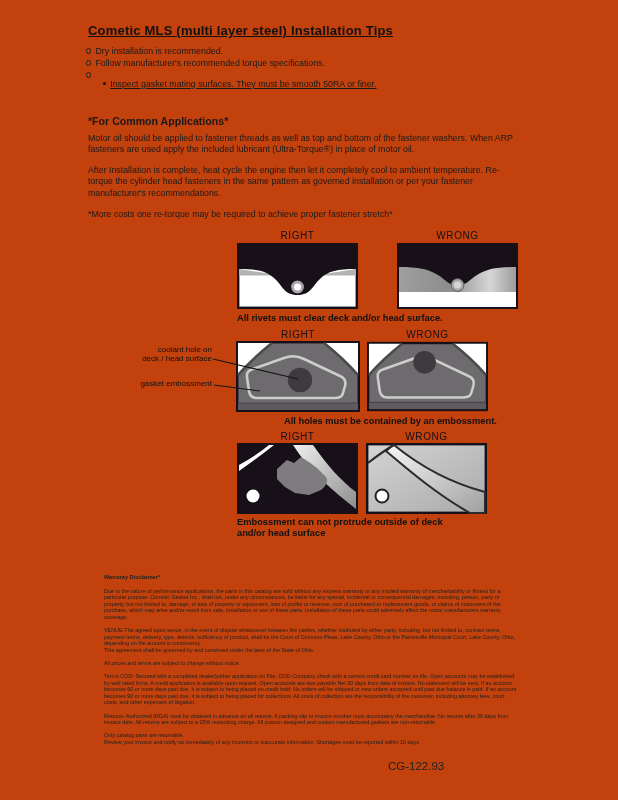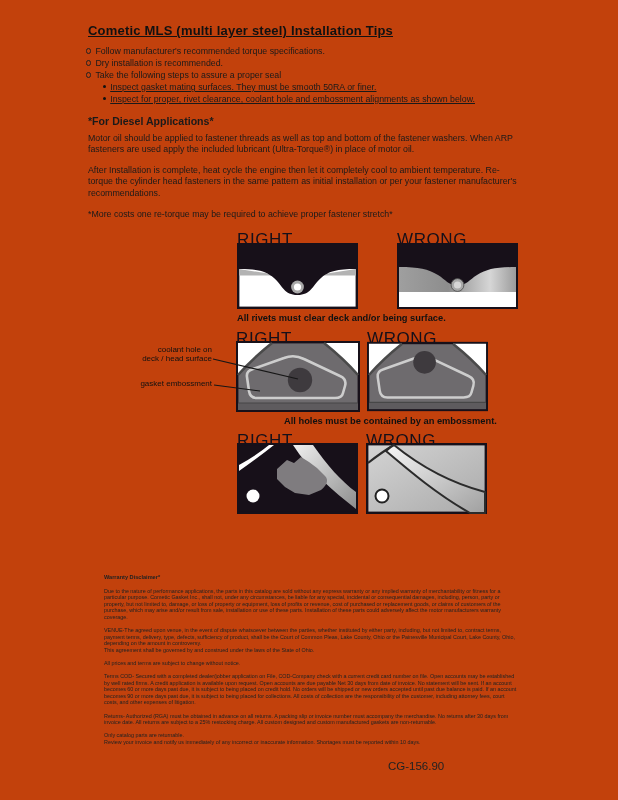--- a/index.html
+++ b/index.html
@@ -19,21 +19,21 @@
   .b-sub .mark-f{flex:0 0 auto;width:3.2px;height:3.2px;background:#111;border-radius:50%;
                  margin:3.8px 4px 0 0;}
 
   
   .diesel{position:absolute;left:88px;top:116px;width:436px;font-size:8.8px;line-height:11.6px;}
   .diesel-h{font-size:10.6px;font-weight:bold;margin:0 0 5px 0;}
   .diesel p{margin:0 4px 9px 0;}
 
   
   .figs{position:absolute;left:0;top:228px;width:618px;height:330px;}
-  .fig-h{position:absolute;font-size:17px;letter-spacing:.6px;text-align:left;color:#15101a;}
+  .fig-h{position:absolute;font-size:10px;letter-spacing:.6px;text-align:center;color:#15101a;}
   .fig-panel{position:absolute;}
   .fig-cap{position:absolute;font-size:9.3px;font-weight:bold;color:#111;white-space:pre-line;line-height:10.5px;}
   .fig-lab{position:absolute;font-size:8px;line-height:9px;text-align:right;width:100px;
            white-space:pre-line;color:#111;}
   .leader{position:absolute;left:0;top:0;pointer-events:none;}
 
   
   .legal{position:absolute;left:104px;top:574px;width:414px;font-size:5.4px;line-height:6.6px;color:#222;}
   .legal-h{font-weight:bold;margin:0 0 7px 0;font-size:5.6px;}
   .legal p{margin:0 0 6.5px 0;white-space:pre-line;}
@@ -43,44 +43,39 @@
 </head>
 <body>
 
 <div class="page">
 
   <div class="doc-title">Cometic MLS (multi layer steel) Installation Tips</div>
 
   <div class="tips">
     <div class="b-row">
       <span class="mark-o"></span>
-      <span>Follow manufacturer's recommended torque specifications.</span>
+      <span>Dry installation is recommended.</span>
     </div>
     <div class="b-row">
       <span class="mark-o"></span>
-      <span>Dry installation is recommended.</span>
+      <span>Follow manufacturer's recommended torque specifications.</span>
     </div>
     <div class="b-row">
       <span class="mark-o"></span>
-      <span>Take the following steps to assure a proper seal</span>
     </div>
     <div class="b-row b-sub">
       <span class="mark-f"></span>
       <span>Inspect gasket mating surfaces.  They must be smooth 50RA or finer.</span>
     </div>
-    <div class="b-row b-sub">
-      <span class="mark-f"></span>
-      <span>Inspect for proper, rivet clearance, coolant hole and embossment alignments as shown below.</span>
-    </div>
   </div>
 
   <div class="diesel">
-    <div class="diesel-h">*For Diesel Applications*</div>
+    <div class="diesel-h">*For Common Applications*</div>
     <p>Motor oil should be applied to fastener threads as well as top and bottom of the fastener washers. When ARP fasteners are used apply the included lubricant (Ultra-Torque®) in place of motor oil.</p>
-    <p>After Installation is complete, heat cycle the engine then let it completely cool to ambient temperature. Re-torque the cylinder head fasteners in the same pattern as initial installation or per your fastener manufacturer's recommendations.</p>
+    <p>After Installation is complete, heat cycle the engine then let it completely cool to ambient temperature. Re-torque the cylinder head fasteners in the same pattern as governed installation or per your fastener manufacturer's recommendations.</p>
     <p>*More costs one re-torque may be required to achieve proper fastener stretch*</p>
   </div>
 
   <div class="figs">
 
     <div class="fig-h" style="left:237px;top:2px;width:121px;">RIGHT</div>
     <div class="fig-h" style="left:397px;top:2px;width:121px;">WRONG</div>
 
     <svg class="fig-panel" style="left:237px;top:15px;" width="121" height="66" viewBox="0 0 121 66">
       <rect x="1.2" y="1.2" width="118.6" height="63.6" fill="#ffffff" stroke="#171019" stroke-width="2.4"></rect>
@@ -101,21 +96,21 @@
         </linearGradient>
       </defs>
       <rect x="1.2" y="1.2" width="118.6" height="63.6" fill="#ffffff" stroke="#171019" stroke-width="2.4"></rect>
       <rect x="2" y="24" width="117" height="25" fill="url(#g1)"></rect>
       <rect x="2" y="49" width="117" height="15" fill="#ffffff"></rect>
       <path d="M2,2 H119 V24 C99,24 90,26 80,32 C72,37 70,42 60.5,42 C51,42 49,37 41,32 C31,26 22,24 2,24 Z" fill="#171019"></path>
       <circle cx="60.5" cy="42" r="6.4" fill="#a8a8a8" stroke="#4a4a4a" stroke-width="0.8"></circle>
       <circle cx="60.5" cy="42" r="3.6" fill="#d6d6d6"></circle>
     </svg>
 
-    <div class="fig-cap" style="left:237px;top:85px;">All rivets must clear deck and/or being surface.</div>
+    <div class="fig-cap" style="left:237px;top:85px;">All rivets must clear deck and/or head surface.</div>
 
     <div class="fig-h" style="left:236px;top:101px;width:124px;">RIGHT</div>
     <div class="fig-h" style="left:367px;top:101px;width:121px;">WRONG</div>
 
     <div class="fig-lab" style="left:112px;top:117px;">coolant hole on
 deck / head surface</div>
     <div class="fig-lab" style="left:112px;top:151px;">gasket embossment</div>
 
     <svg class="fig-panel" style="left:236px;top:113px;" width="124" height="71" viewBox="0 0 124 71">
       <rect x="1.2" y="1.2" width="121.6" height="68.6" fill="#6e6b6e" stroke="#171019" stroke-width="2.4"></rect>
@@ -175,29 +170,31 @@
           <stop offset="0" stop-color="#f6f6f6"></stop>
             <stop offset="1" stop-color="#a0a0a0"></stop>
         </linearGradient>
       </defs>
       <rect x="1.2" y="1.2" width="118.6" height="68.6" fill="url(#bg3)" stroke="#171019" stroke-width="2.4"></rect>
       <path d="M2,20 Q16,9 28,2" stroke="#2b2b2b" stroke-width="2.2" fill="none"></path>
       <path d="M28,2 C55,24 85,40 119,49 L119,70 L104,70 C72,52 46,30 20,8 Q24,4 28,2 Z" fill="url(#band2)" stroke="#2b2b2b" stroke-width="2"></path>
       <circle cx="16" cy="53" r="6.5" fill="#ffffff" stroke="#222222" stroke-width="2"></circle>
     </svg>
 
+    <div class="fig-cap" style="left:237px;top:289px;">Embossment can not protrude outside of deck
+and/or head surface</div>
   </div>
 
   <div class="legal">
     <div class="legal-h">Warranty Disclaimer*</div>
     <p>Due to the nature of performance applications, the parts in this catalog are sold without any express warranty or any implied warranty of merchantability or fitness for a particular purpose.  Cometic Gasket Inc., shall not, under any circumstances, be liable for any special, incidental or consequential damages, including, person, party or property, but not limited to, damage, or loss of property or equipment, loss of profits or revenue, cost of purchased or replacement goods, or claims of customers of the purchase, which may arise and/or result from sale, installation or use of these parts.  Installation of these parts could adversely affect the motor manufacturers warranty coverage.</p>
     <p>VENUE-The agreed upon venue, in the event of dispute whatsoever between the parties, whether instituted by either party, including, but not limited to, contract terms, payment terms, delivery, type, defects, sufficiency of product, shall be the Court of Common Pleas, Lake County, Ohio or the Painesville Municipal Court, Lake County, Ohio, depending on the amount in controversy.
 This agreement shall be governed by and construed under the laws of the State of Ohio.</p>
     <p>All prices and terms are subject to change without notice.</p>
     <p>Terms COD- Secured with a completed dealer/jobber application on File, COD-Company check with a current credit card number on file.  Open accounts may be established by well rated firms.  A credit application is available upon request.  Open accounts are due payable Net 30 days from date of invoice.  No statement will be sent.  If an account becomes 60 or more days past due, it is subject to being placed on credit hold.  No orders will be shipped or new orders accepted until past due balance is paid.  If an account becomes 90 or more days past due, it is subject to being placed for collections.  All costs of collection are the responsibility of the customer, including attorney fees, court costs, and other expenses of litigation.</p>
     <p>Returns- Authorized (RGA) must be obtained in advance on all returns.  A packing slip or invoice number must accompany the merchandise.  No returns after 30 days from invoice date.  All returns are subject to a 25% restocking charge.  All custom designed and custom manufactured gaskets are non-returnable.</p>
     <p>Only catalog parts are returnable.
 Review your invoice and notify us immediately of any incorrect or inaccurate information.  Shortages must be reported within 10 days.</p>
   </div>
 
-  <div class="footer-code">CG-156.90</div>
+  <div class="footer-code">CG-122.93</div>
 
 </div>
 
 </body></html>

